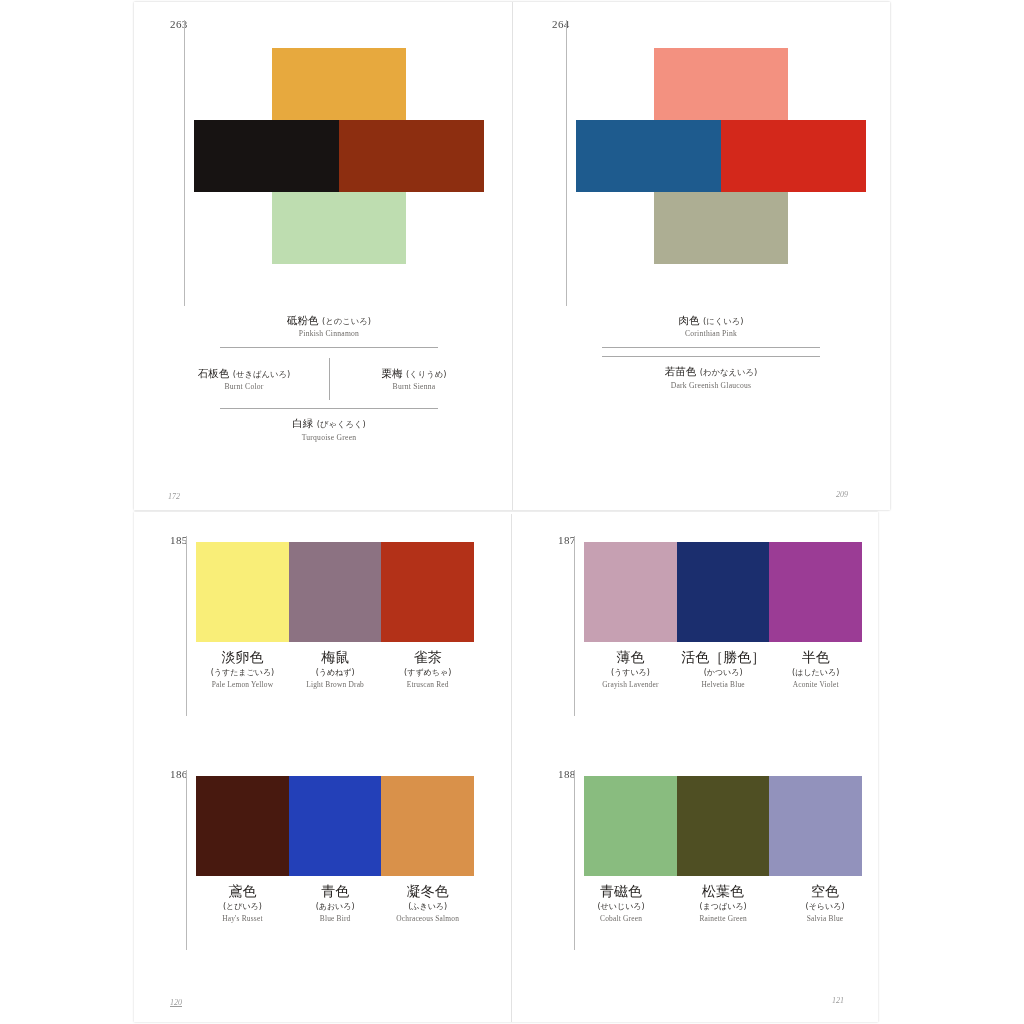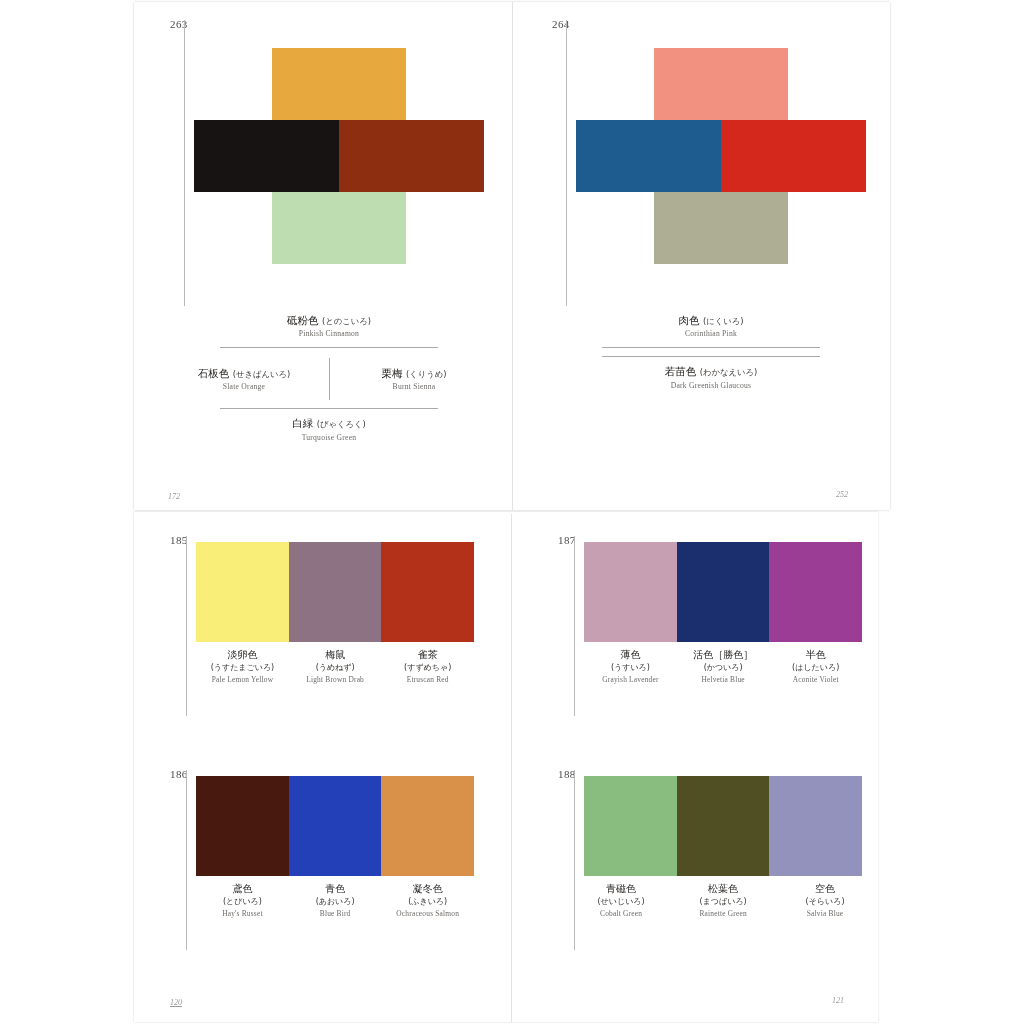--- a/index.html
+++ b/index.html
@@ -54,21 +54,21 @@
   .vline{width:1px;background:#a9a9a9;}
   .cap-mid{display:flex;align-items:center;justify-content:space-between;text-align:center;}
   .cap-mid .side{width:120px;}
 
   
   .strip{position:absolute;display:flex;}
   .strip > div{height:100%;}
   .striplabels{position:absolute;display:flex;}
   .slab{text-align:center;}
   .slab .jp{
-    font-size:10px;color:#201d1b;white-space:nowrap;
+    font-size:14px;color:#201d1b;white-space:nowrap;
     font-family:Liberation Sans, sans-serif;line-height:1.35;
   }
   .slab .kana{
     font-size:8px;color:#33302d;white-space:nowrap;
     font-family:"DejaVu Sans", sans-serif;line-height:1.5;
   }
   .slab .en{
     font-size:7.4px;color:#6d6a67;white-space:nowrap;
     font-family:"Liberation Serif", serif;letter-spacing:.2px;line-height:1.6;
   }
@@ -103,21 +103,21 @@
 
 <div class="capwrap" style="left:184px;top:314px;">
   <div class="cap">
     <div class="jp"><span>砥粉色</span> <span class="kana">(とのこいろ)</span></div>
     <div class="en">Pinkish Cinnamon</div>
   </div>
   <div class="hline" style="margin:8px 36px 0 36px;"></div>
   <div class="cap-mid" style="margin-top:10px;">
     <div class="side cap">
       <div class="jp"><span>石板色</span> <span class="kana">(せきばんいろ)</span></div>
-      <div class="en">Slate Orange</div>
+      <div class="en">Burnt Color</div>
     </div>
     <div class="vline" style="height:42px;"></div>
     <div class="side cap">
       <div class="jp"><span>栗梅</span> <span class="kana">(くりうめ)</span></div>
       <div class="en">Burnt Sienna</div>
     </div>
   </div>
   <div class="hline" style="margin:8px 36px 0 36px;"></div>
   <div class="cap" style="margin-top:8px;">
     <div class="jp"><span>白緑</span> <span class="kana">(びゃくろく)</span></div>
@@ -148,21 +148,21 @@
   </div>
   <div class="hline" style="margin:8px 36px 0 36px;"></div>
   <div class="hline" style="margin:8px 36px 0 36px;"></div>
   <div class="cap" style="margin-top:8px;">
     <div class="jp"><span>若苗色</span> <span class="kana">(わかなえいろ)</span></div>
     <div class="en">Dark Greenish Glaucous</div>
   </div>
 </div>
 
 <div class="folio" style="left:168px;top:492px;">172</div>
-<div class="folio" style="left:836px;top:490px;">252</div>
+<div class="folio" style="left:836px;top:490px;">209</div>
 
 <div class="sheet bottom"></div>
 <div class="gutter" style="left:511px;top:514px;height:508px;"></div>
 
 <div class="plate" style="left:158px;top:534px;width:330px;height:190px;">
   <div class="plate-num">185</div>
   <div class="plate-rule" style="left:28px;top:2px;height:180px;"></div>
   <div class="strip" style="left:38px;top:8px;width:278px;height:100px;">
     <div style="width: 33.4%; background-color: rgb(249, 238, 120);"></div>
     <div style="width: 33.3%; background-color: rgb(140, 114, 130);"></div>

